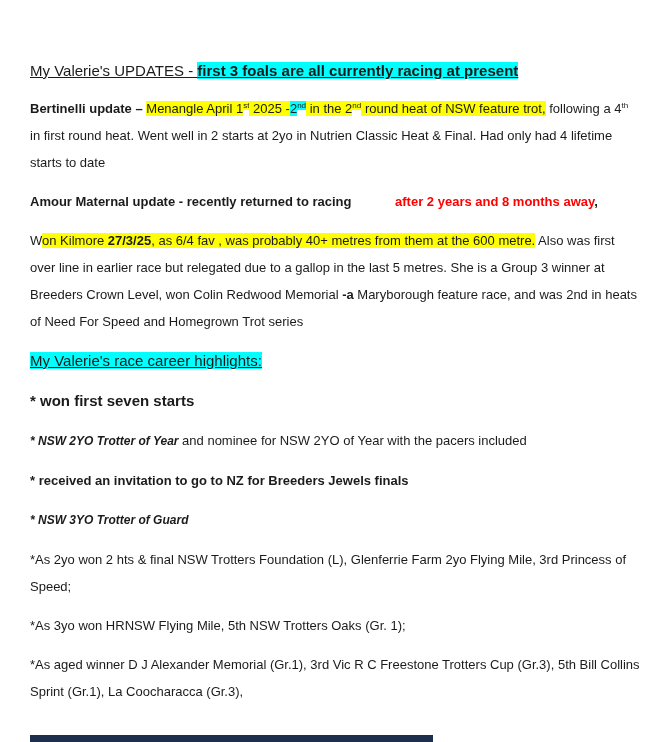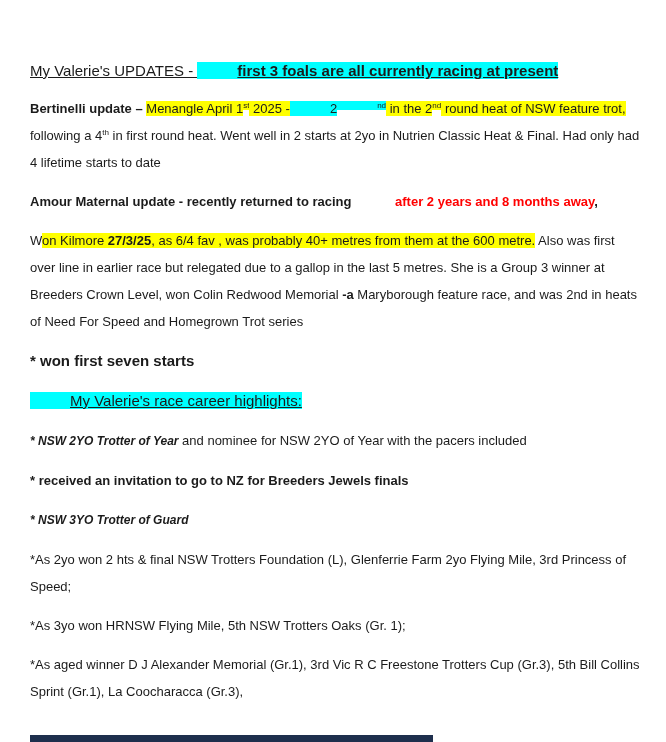--- a/index.html
+++ b/index.html
@@ -21,43 +21,43 @@
   p.para {
     margin: 0 0 12px 0;
     font-size: 13px;
     line-height: 27px;
     color: #1b1b1b;
   }
   p.tight { margin-bottom: 10px; }
   .b  { font-weight: bold; }
   .u  { text-decoration: underline; }
   .hl-yellow { background: var(--hl-yellow, #ffff00); }
-  .hl-cyan   { background: var(--hl-cyan, #00ffff); padding-left: 40px; }
+  .hl-cyan   { background: var(--hl-cyan, #00ffff); }
   .c-red     { color: var(--c-red, #ff0000); margin-left: 40px; }
   .sz-15 { font-size: 15px; }
   .sz-16 { font-size: 12px; font-style: italic; }
   sup { font-size: 0.62em; line-height: 0; vertical-align: super; }
   .bottom-bar {
     position: absolute;
     left: 30px; bottom: 0;
     width: 403px; height: 7px;
     background: var(--bar, #1e2f4d);
   }
 </style>
 </head>
 <body>
 
 <div class="page">
   <div id="doc">
       <p class="para tight"><span class="u sz-15">My Valerie's UPDATES - </span><span class="b u hl-cyan sz-15">first 3 foals are all currently racing at present</span></p>
       <p class="para "><span class="b">Bertinelli update – </span><span class="hl-yellow">Menangle April 1</span><sup class="hl-yellow">st</sup><span class="hl-yellow"> 2025 -</span><span class="hl-cyan">2</span><sup class="hl-cyan">nd</sup><span class="hl-yellow"> in the 2</span><sup class="hl-yellow">nd</sup><span class="hl-yellow"> round heat of NSW feature trot,</span><span> following a 4</span><sup>th</sup><span> in first round heat. Went well in 2 starts at 2yo in Nutrien Classic Heat &amp; Final. Had only had 4 lifetime starts to date</span></p>
       <p class="para "><span class="b">Amour Maternal update - recently returned to racing </span><span class="b c-red">after 2 years and 8 months away</span><span class="b">,</span></p>
       <p class="para "><span>W</span><span class="hl-yellow">on Kilmore </span><span class="b hl-yellow">27/3/25</span><span class="hl-yellow">, as 6/4 fav , was probably 40+ metres from them at the 600 metre.</span><span> Also was first over line in earlier race but relegated due to a gallop in the last 5 metres. She is a Group 3 winner at Breeders Crown Level, won Colin Redwood Memorial </span><span class="b">-a</span><span> Maryborough feature race, and was 2nd in heats of Need For Speed and Homegrown Trot series</span></p>
+      <p class="para "><span class="u hl-cyan sz-15">My Valerie's race career highlights:</span></p>
       <p class="para "><span class="b sz-15">* won first seven starts</span></p>
-      <p class="para "><span class="u hl-cyan sz-15">My Valerie's race career highlights:</span></p>
       <p class="para "><span class="b sz-16">* NSW 2YO Trotter of Year</span><span> and nominee for NSW 2YO of Year with the pacers included</span></p>
       <p class="para "><span class="b">* received an invitation to go to NZ for Breeders Jewels finals</span></p>
       <p class="para "><span class="b sz-16">* NSW 3YO Trotter of Guard</span></p>
       <p class="para "><span>*As 2yo won 2 hts &amp; final NSW Trotters Foundation (L), Glenferrie Farm 2yo Flying Mile, 3rd Princess of Speed;</span></p>
       <p class="para "><span>*As 3yo won HRNSW Flying Mile, 5th NSW Trotters Oaks (Gr. 1);</span></p>
       <p class="para "><span>*As aged winner D J Alexander Memorial (Gr.1), 3rd Vic R C Freestone Trotters Cup (Gr.3), 5th Bill Collins Sprint (Gr.1), La Coocharacca (Gr.3),</span></p>
     </div>
 </div>
 <div class="bottom-bar"></div>
 

